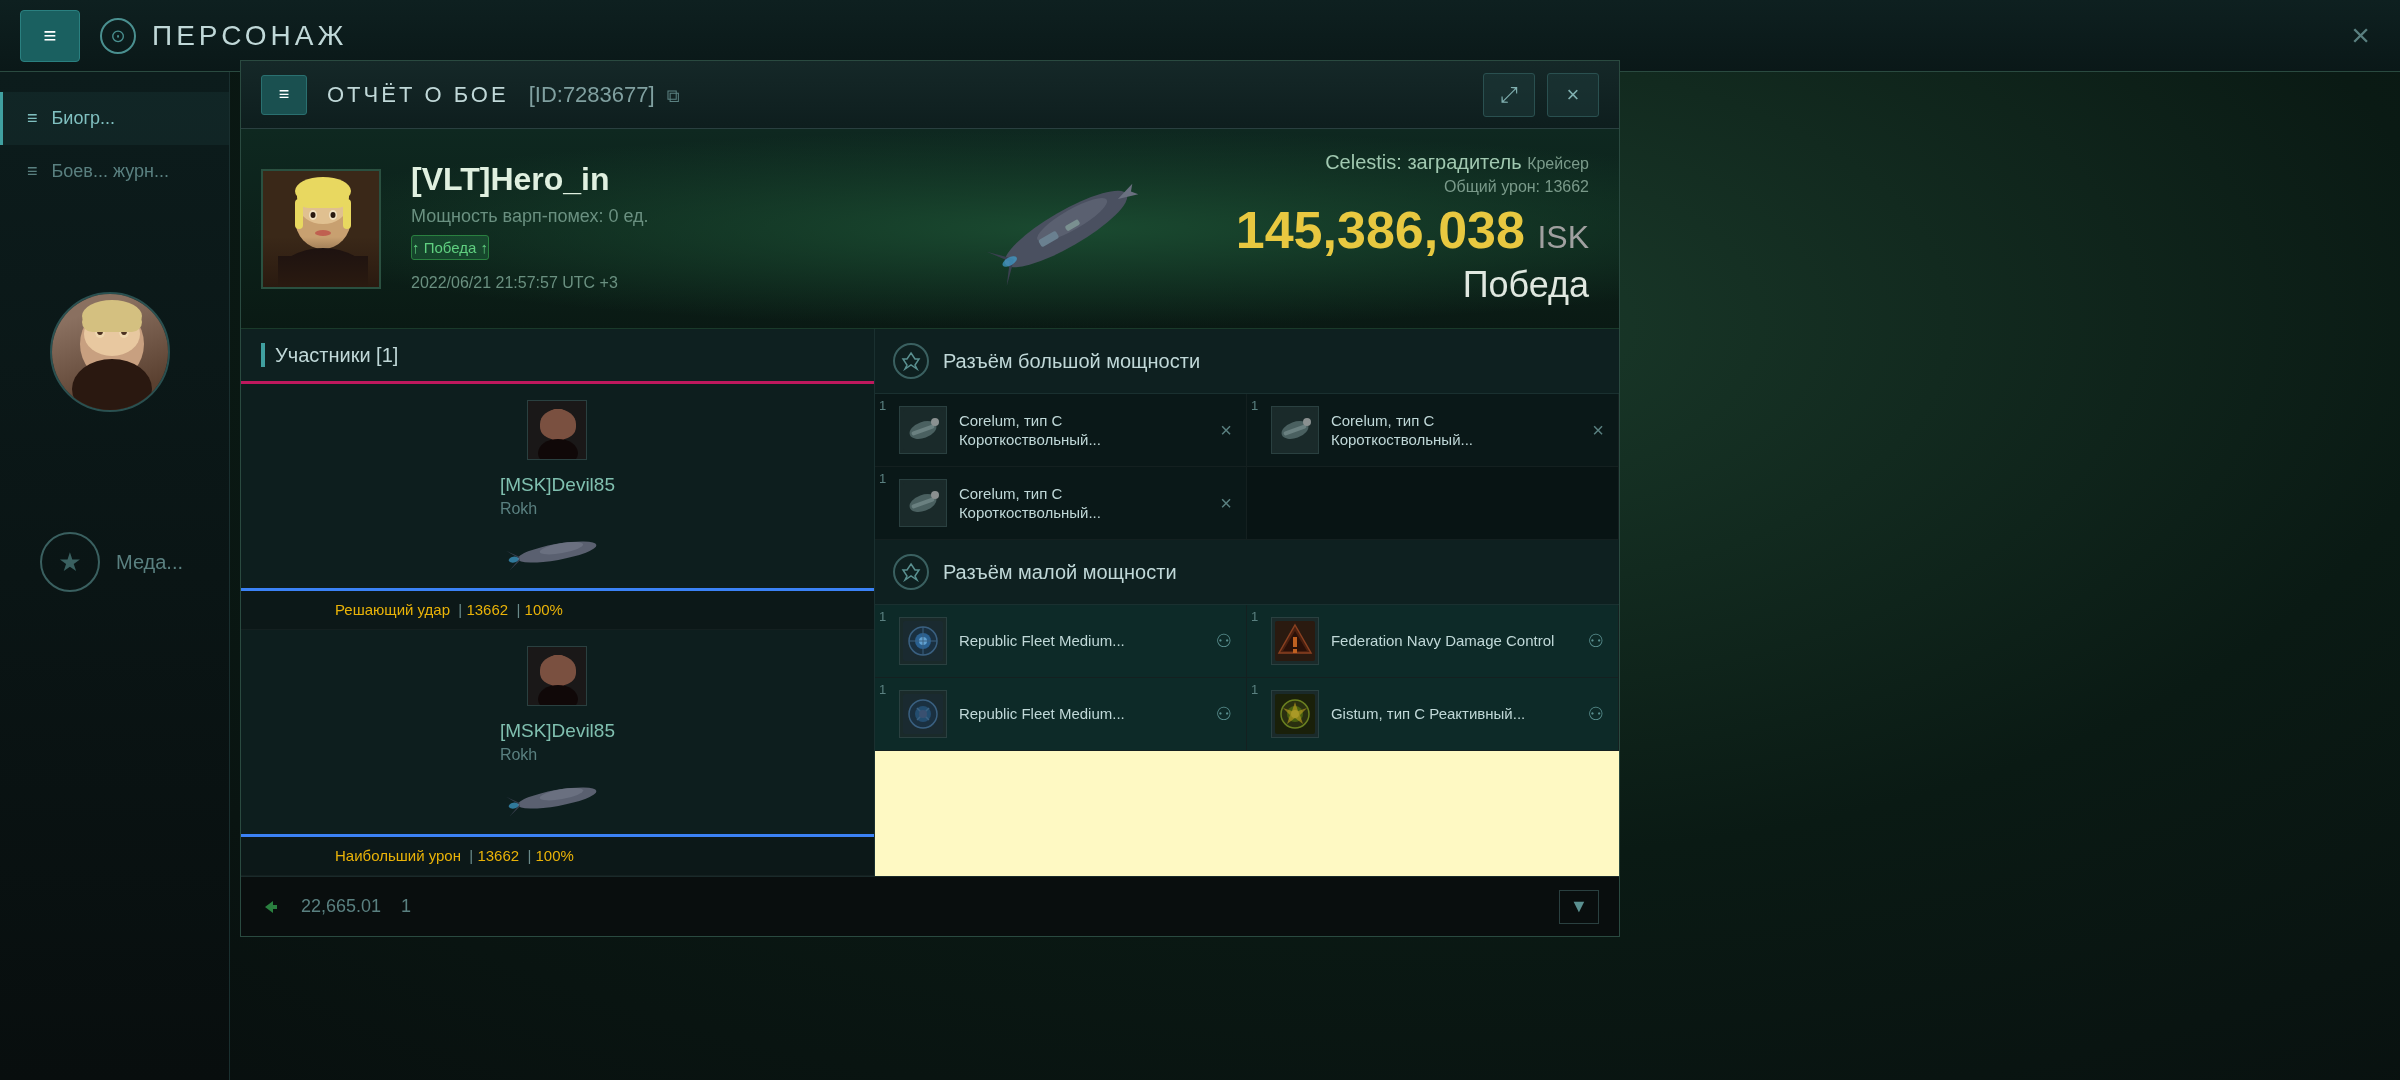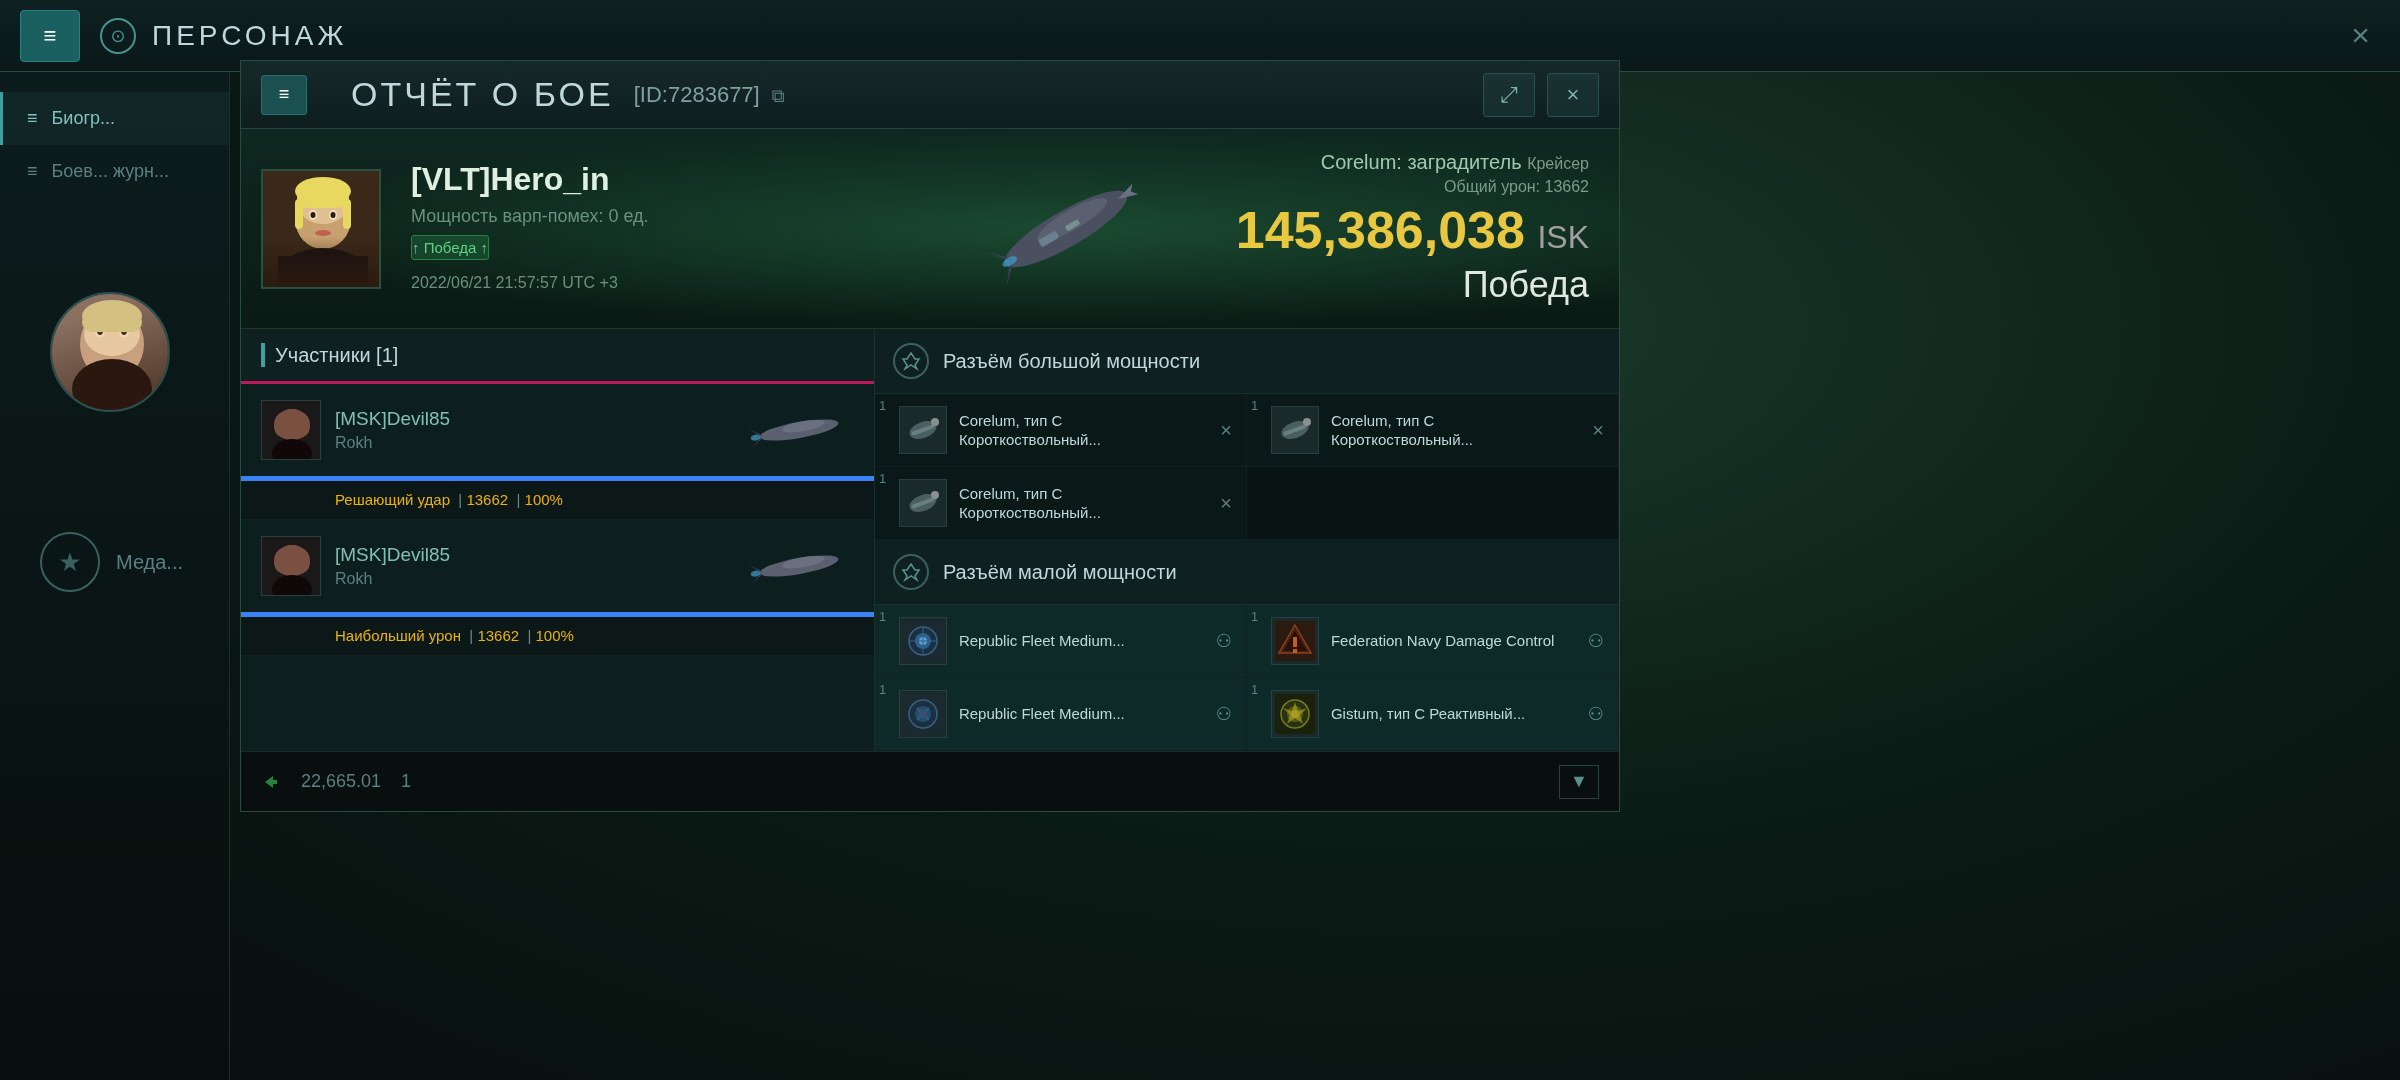--- a/index.html
+++ b/index.html
@@ -149,24 +149,23 @@
     .modal-menu-btn {
       width: 46px; height: 40px;
       background: #1a5050;
       border: 1px solid #2a7070;
       border-radius: 3px;
       display: flex; align-items: center; justify-content: center;
       cursor: pointer; color: white; font-size: 18px;
     }
     .modal-title {
       color: #c0d8d8;
-      font-size: 34px;
+      font-size: 22px;
       letter-spacing: 3px;
       font-weight: 300;
-      margin-left: 24px;
     }
     .modal-title-id {
       color: #80a0a0;
       font-size: 22px;
     }
     .modal-header-actions {
       margin-left: auto;
       display: flex; gap: 12px;
     }
     .modal-action-btn {
@@ -313,22 +312,23 @@
       background: #40a0a0;
     }
     .panel-header-title {
       color: #c0d8d8;
       font-size: 20px;
     }
     .participant-item {
       display: flex;
       align-items: center;
       padding: 16px 20px;
-      border-bottom: 5px solid #3b82f6;
+      border-bottom: 3px solid #3b82f6;
       gap: 14px;
+      flex-direction: column;
     }
     .participant-avatar {
       width: 60px; height: 60px;
       background: #1a2a2a;
       border: 1px solid #2a4040;
       flex-shrink: 0;
       overflow: hidden;
       position: relative;
     }
     .participant-avatar::before {
@@ -595,21 +595,21 @@
           <rect x="-30" y="-4" width="20" height="8" rx="2" fill="#6a8090"></rect>
           <rect x="0" y="-3" width="15" height="6" rx="2" fill="#7a9090"></rect>
 
           <ellipse cx="-65" cy="0" rx="8" ry="4" fill="#40a0d0" opacity="0.7"></ellipse>
         </g>
       </svg>
     </div>
 
     <div class="hero-stats">
       <div class="hero-ship-name">
-        <span>Corelum: заградитель</span>
+        <span>Celestis: заградитель</span>
         <span style="color:#7a9a8a; font-size:16px;">Крейсер</span>
       </div>
       <div class="hero-total-damage">Общий урон: 13662</div>
       <div>
         <span class="hero-isk">145,386,038</span>
         <span class="hero-isk-label">ISK</span>
       </div>
       <div class="hero-result">Победа</div>
     </div>
   </div>

